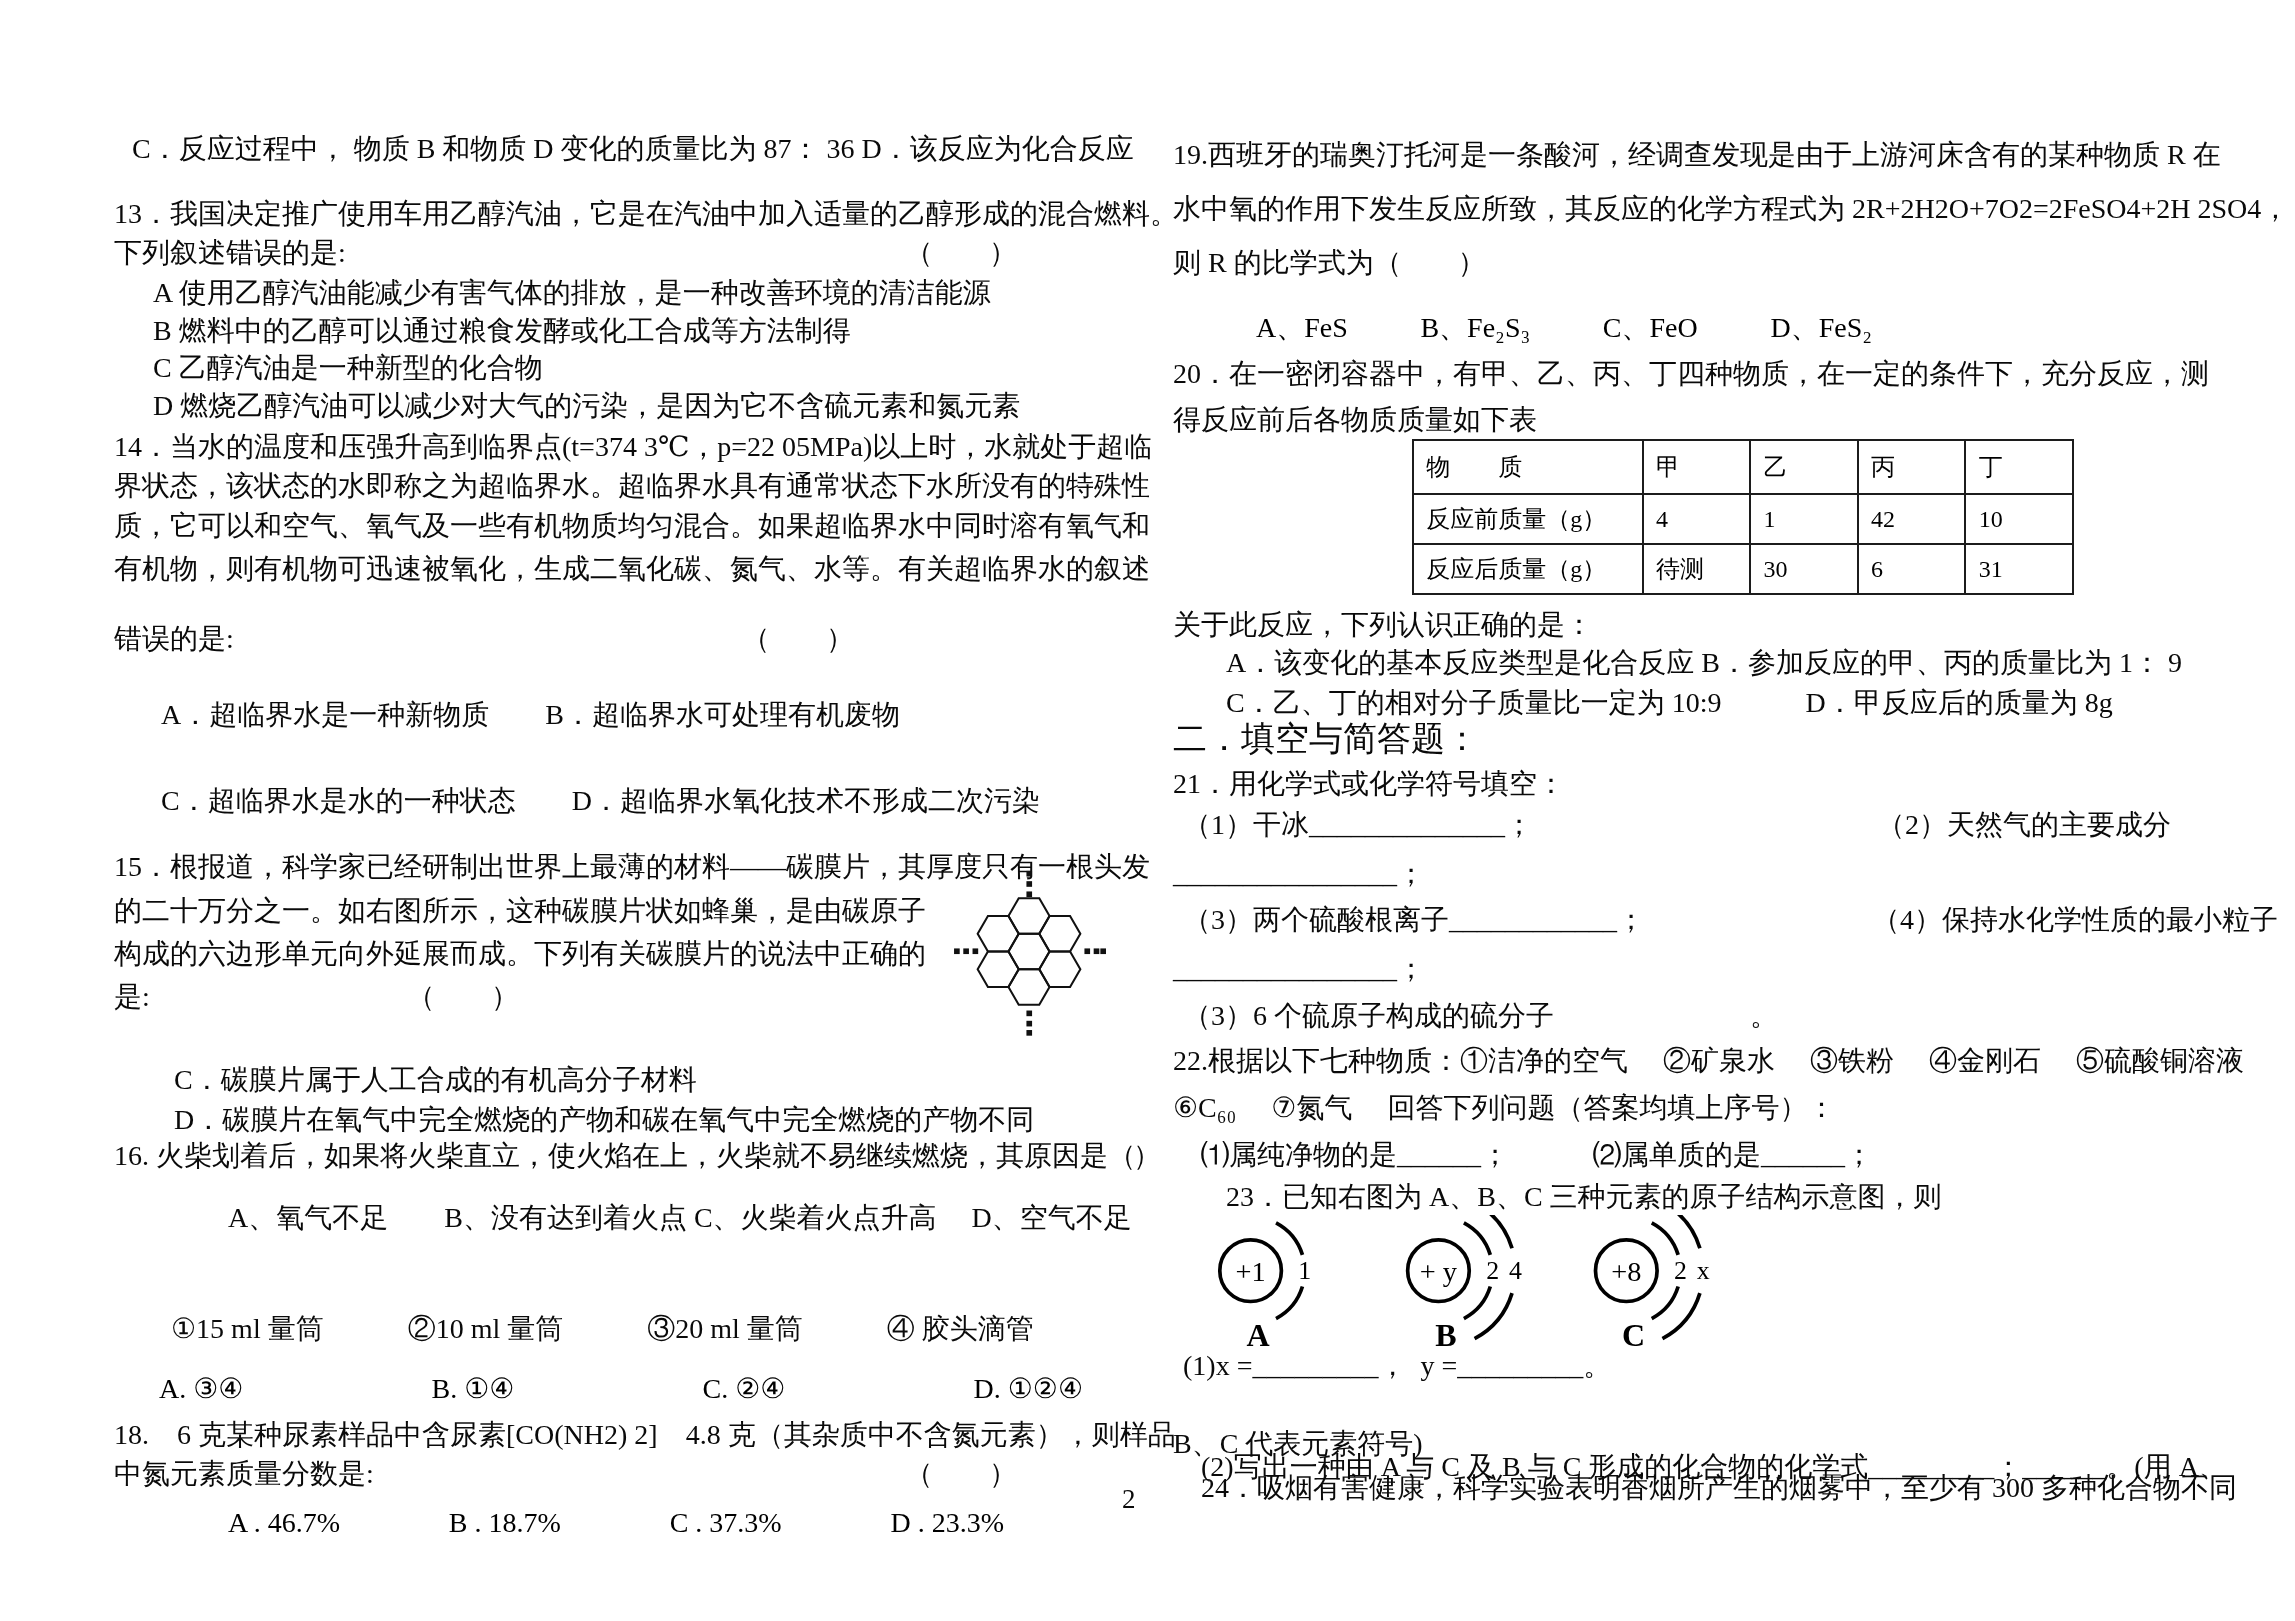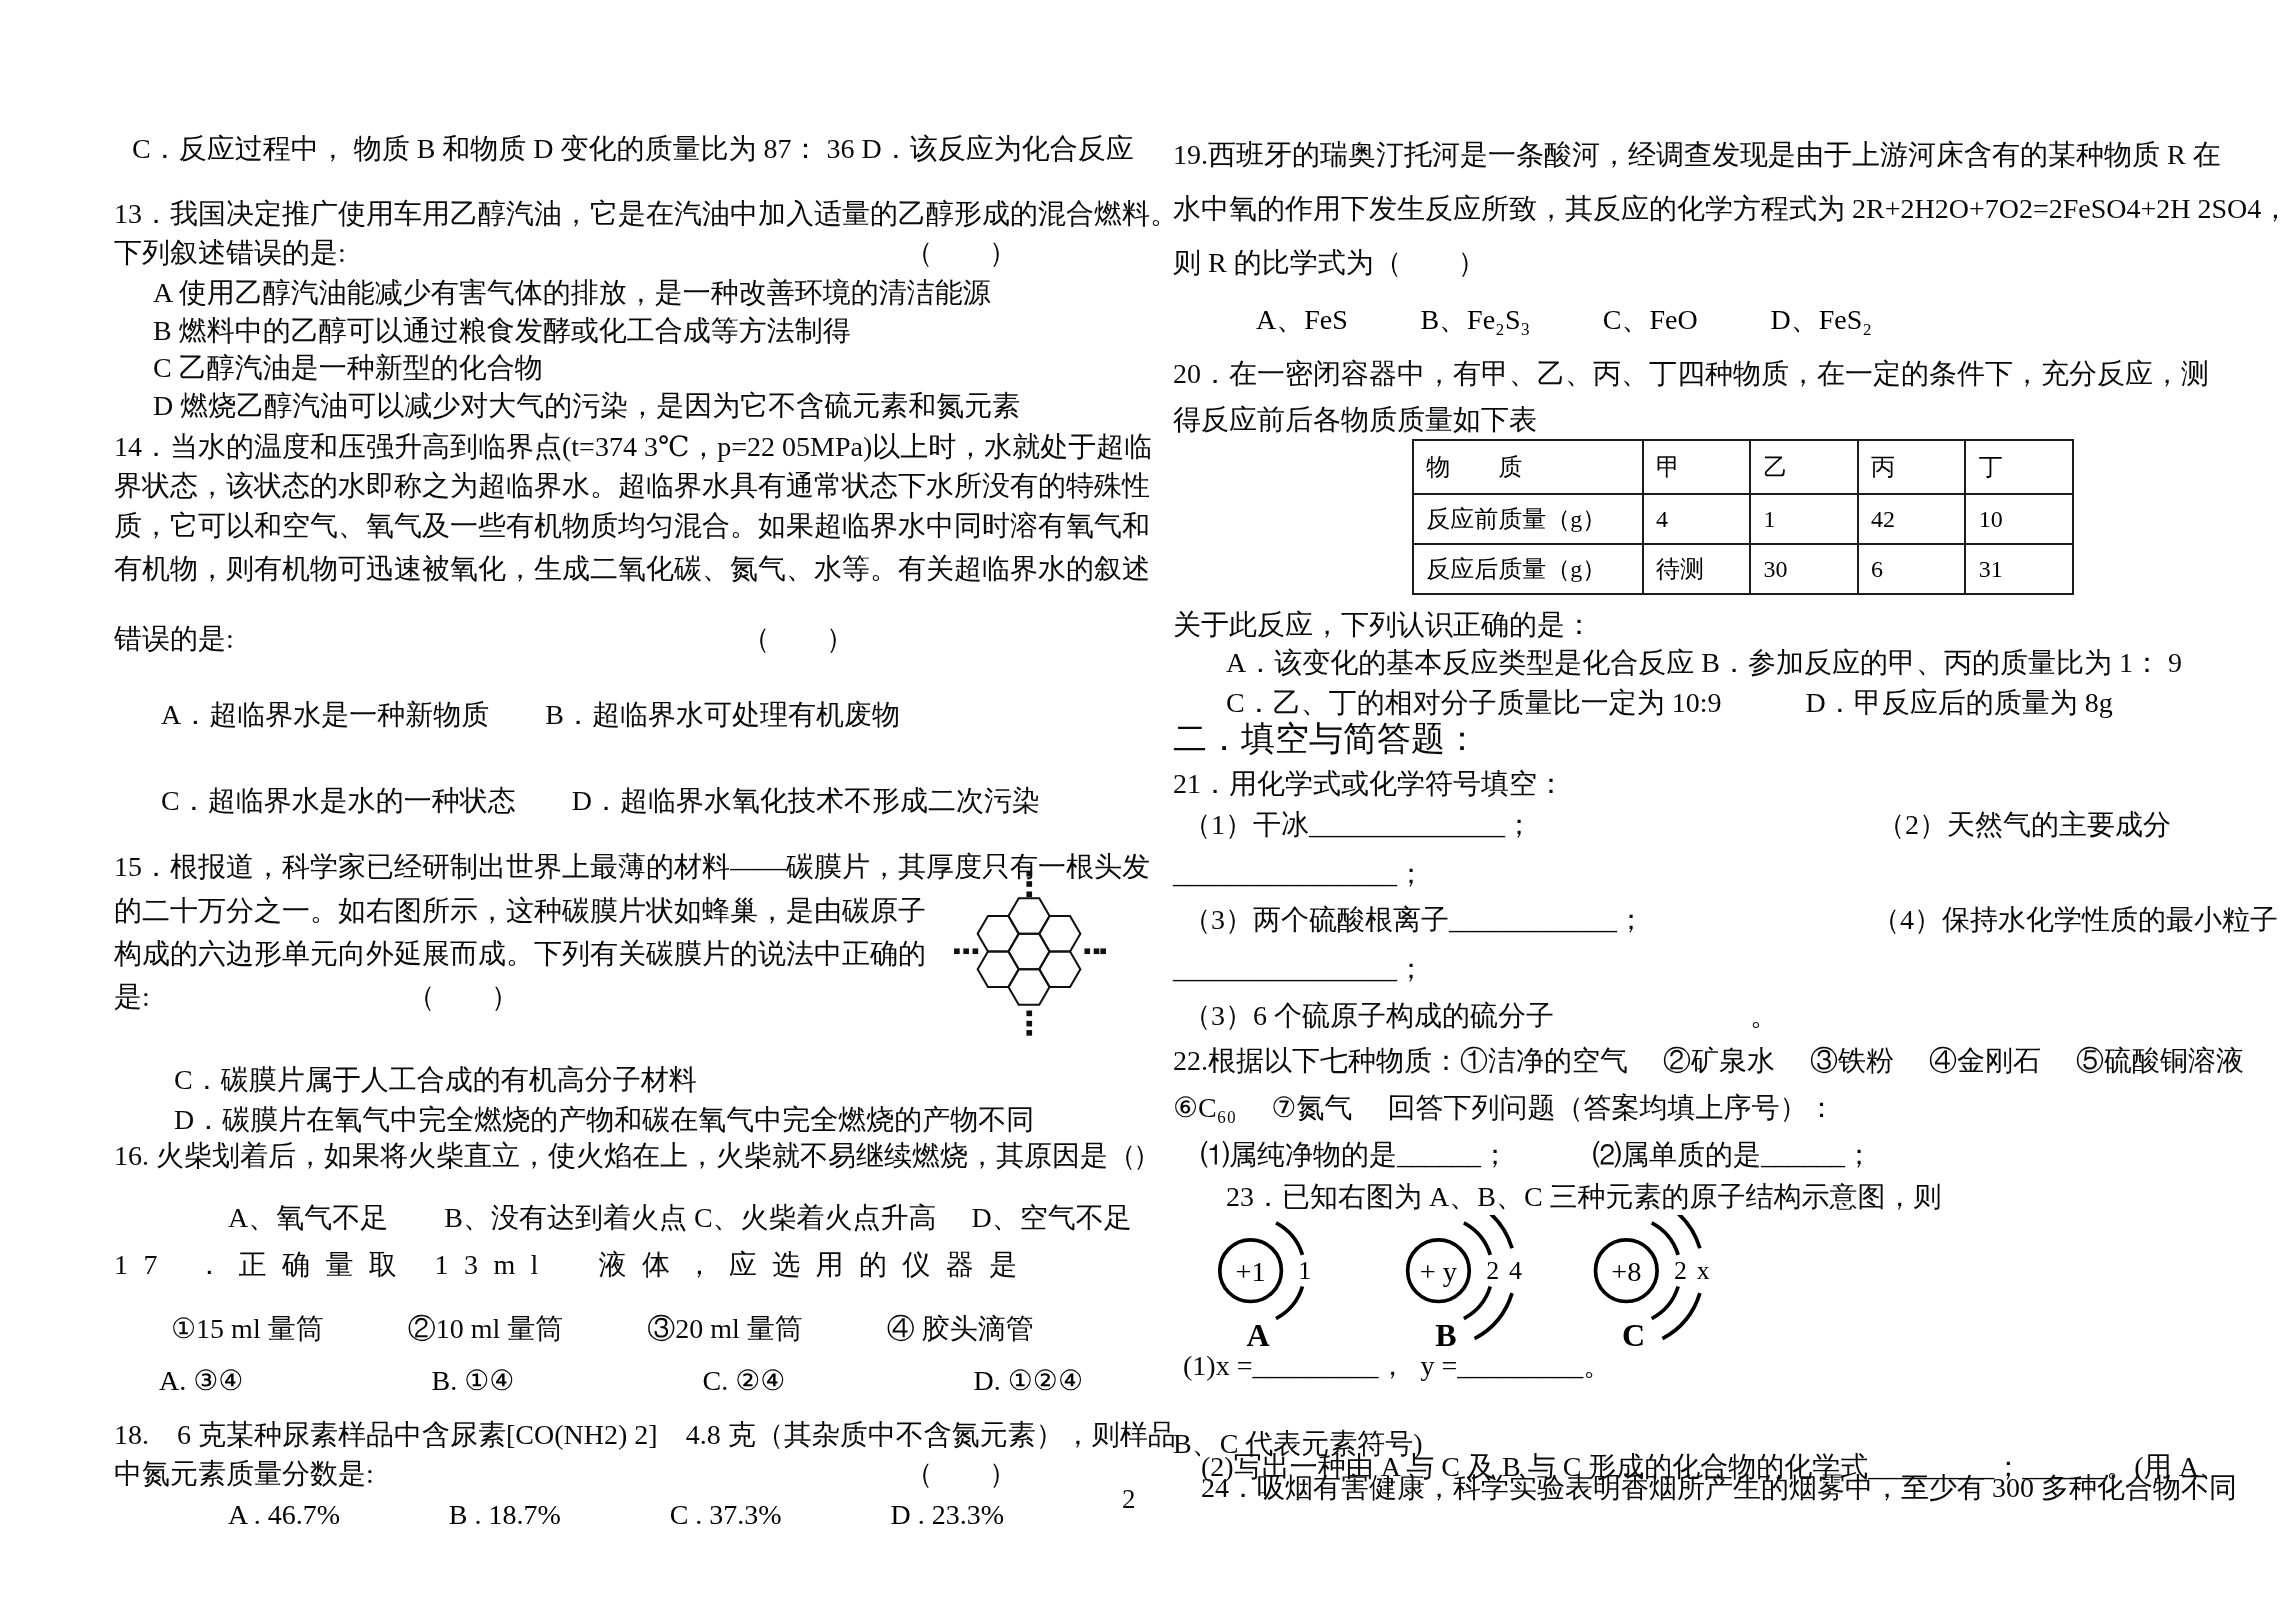--- a/index.html
+++ b/index.html
@@ -21,20 +21,21 @@
   }
   .sm{font-size:27px;}
   .wideline{letter-spacing:15.4px;}
   .sec-title{font-weight:normal;font-size:34px;font-family:"Liberation Sans","DejaVu Sans",sans-serif;}
   .opt-flex{
     position:absolute;
     display:flex;
     justify-content:space-between;
     font-size:28px;
     white-space:pre;
+    margin-top:8px;
   }
   table.qtable{
     position:absolute;
     border-collapse:collapse;
     font-size:24px;
     table-layout:fixed;
   }
   table.qtable td{
     border:2.5px solid #1c1c1c;
     padding:0 12.3px;
@@ -103,21 +104,20 @@
       <rect x="258" y="159" width="11" height="11"></rect>
         <rect x="276" y="159" width="11" height="11"></rect>
         <rect x="289" y="159" width="11" height="11"></rect>
     </g>
   </svg>
 
   <div class="ln" style="top:1138px;left:114px">16. 火柴划着后，如果将火柴直立，使火焰在上，火柴就不易继续燃烧，其原因是（</div>
   <div class="ln" style="top:1138px;left:1133px">）</div>
   <div class="ln" style="top:1200px;left:228px">A、氧气不足　　B、没有达到着火点 C、火柴着火点升高　 D、空气不足</div>
 
-  <div class="ln wideline" style="top:1247px;left:114px">17 ．正确量取 13ml  液体，应选用的仪器是</div>
   <div class="ln" style="top:1311px;left:171px">①15 ml 量筒　　　②10 ml 量筒　　　③20 ml 量筒　　　④ 胶头滴管</div>
   <div class="opt-flex" style="top:1364px;left:159px;width:924px">
     <span>A. ③④</span>
     <span>B. ①④</span>
     <span>C. ②④</span>
     <span>D. ①②④</span>
   </div>
 
   <div class="ln" style="top:1417px;left:114px">18.　6 克某种尿素样品中含尿素[CO(NH2) 2]　4.8 克（其杂质中不含氮元素），则样品</div>
   <div class="ln" style="top:1456px;left:114px">中氮元素质量分数是:</div>

